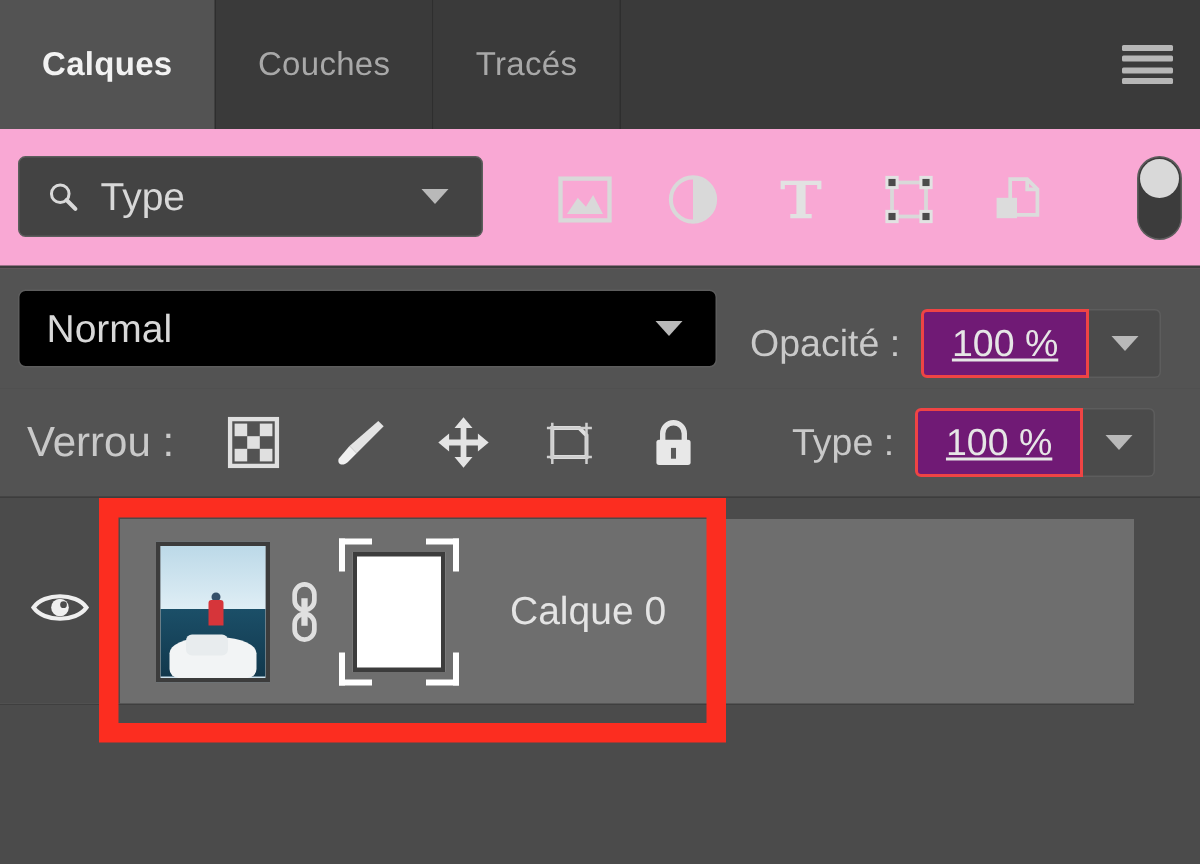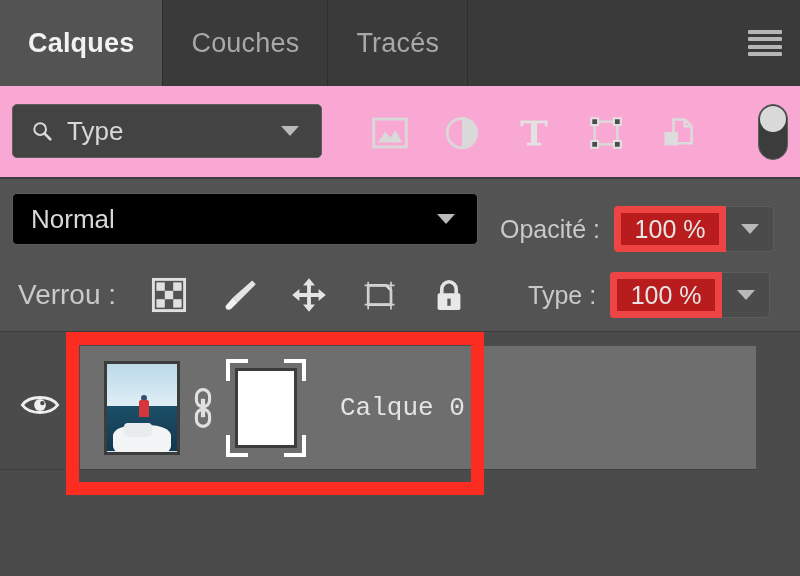--- a/index.html
+++ b/index.html
@@ -31,21 +31,21 @@
     display: flex;
     align-items: stretch;
   }
   .tab {
     height: 86px;
     display: flex;
     align-items: center;
     justify-content: center;
     padding: 0 28px;
     box-sizing: border-box;
-    font-size: 27px;
+    font-size: 22px;
     letter-spacing: 0.2px;
     color: #a8a8a8;
     background: #3a3a3a;
     border-right: 1px solid #2e2e2e;
     cursor: default;
     user-select: none;
   }
   .tab.active {
     background: #535353;
     color: #f2f2f2;
@@ -185,30 +185,31 @@
     align-items: center;
   }
   .field-caption {
     font-size: 25px;
     color: #c9c9c9;
     white-space: nowrap;
   }
   .num-box {
     margin-left: 14px;
     width: 112px; height: 46px;
-    background: #b91c1c;
-    border: 7px solid #ef4444;
+    background: #701a75;
+    border: 2px solid #ef4444;
     border-radius: 4px 0 0 4px;
     box-sizing: border-box;
     display: flex;
     align-items: center;
     justify-content: center;
     font-size: 25px;
     color: #e6e6e6;
     cursor: text;
+    text-decoration: underline;
   }
   .num-caret {
     width: 48px; height: 46px;
     background: #4b4b4b;
     border: 1px solid #5d5d5d;
     border-left: none;
     border-radius: 0 4px 4px 0;
     box-sizing: border-box;
     display: flex;
     align-items: center;
@@ -249,21 +250,20 @@
     cursor: pointer;
   }
 
   
   .layer-list {
     position: absolute;
     left: 0; top: 331px;
     width: 800px; height: 245px;
     background: #4b4b4b;
     border-top: 1px solid #3d3d3d;
-    font-family: Liberation Mono, monospace;
   }
   .layer-row {
     position: absolute;
     left: 0; top: 14px;
     width: 756px; height: 124px;
     background: #6e6e6e;
     display: flex;
     align-items: center;
     border-bottom: 1px solid #3f3f3f;
     box-sizing: border-box;

